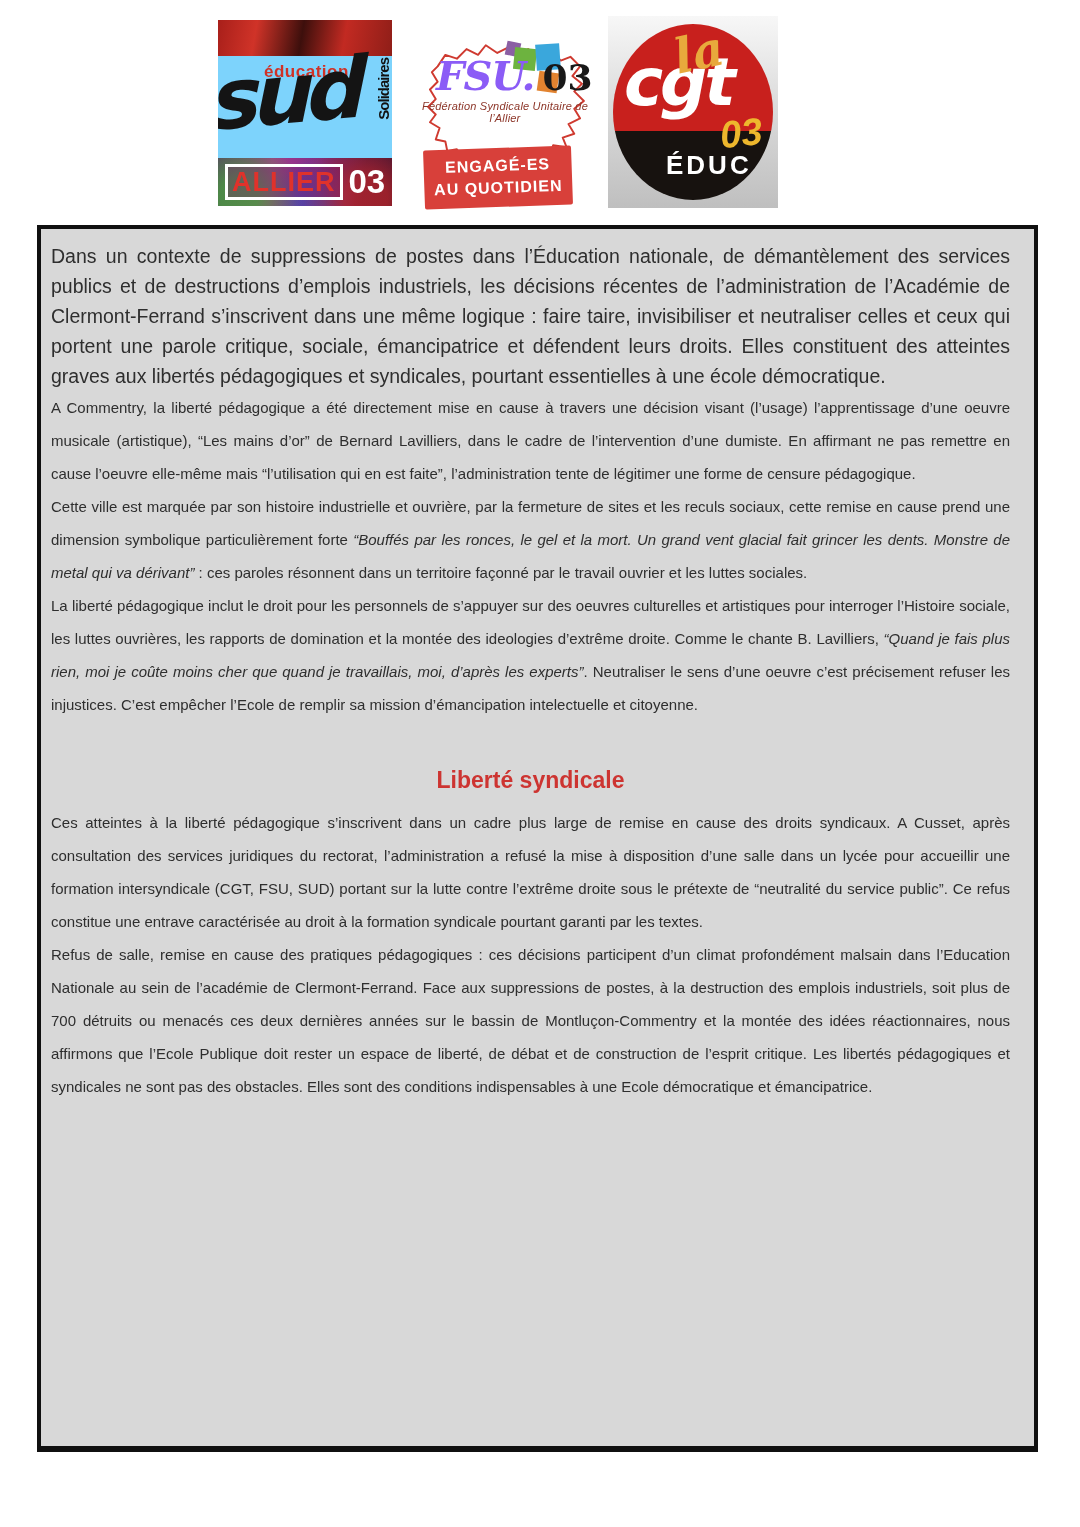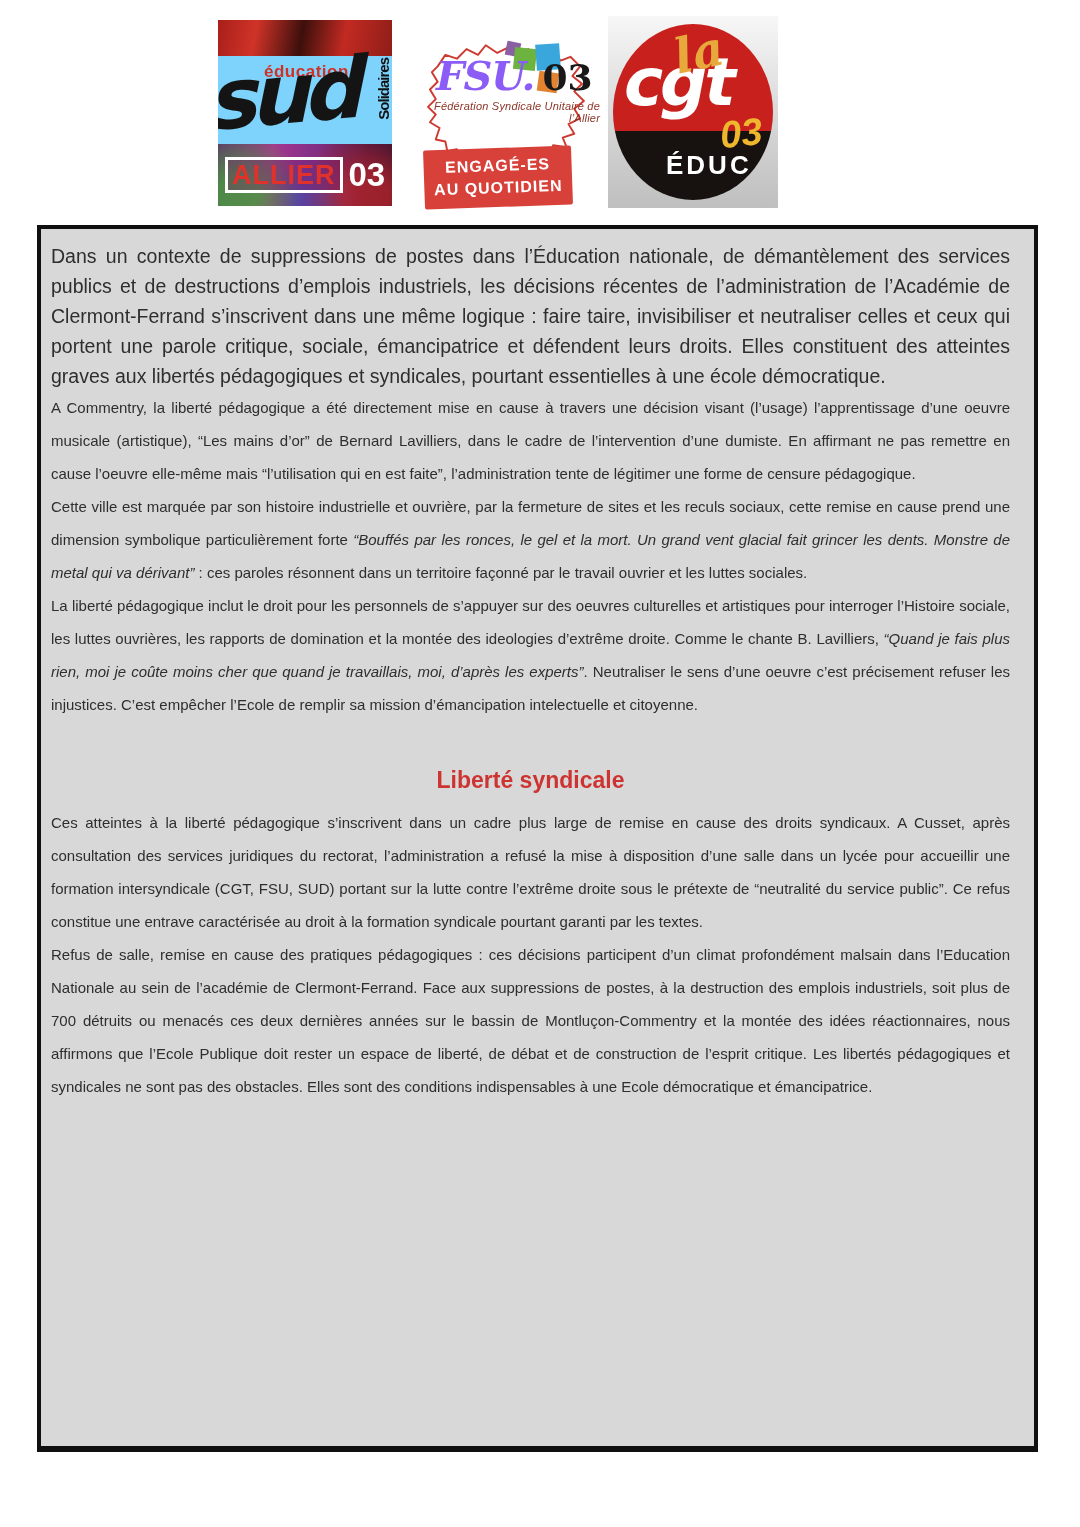--- a/index.html
+++ b/index.html
@@ -14,21 +14,21 @@
   
   .logo-sud{left:218px;top:20px;width:174px;height:186px;display:flex;flex-direction:column;}
   .sud-top{height:36px;background:linear-gradient(100deg,#a81f1a 0%,#d03328 22%,#3d0f0c 48%,#c22a22 72%,#8f1e18 100%);}
   .sud-mid{flex:1;background:#7dd3fc;position:relative;text-align:center;}
   .sud-edu{position:absolute;top:6px;left:46px;color:#d03126;font-weight:bold;font-size:17px;letter-spacing:0.5px;}
   .sud-name{position:absolute;top:-8px;left:-6px;font-size:84px;font-weight:bold;font-style:italic;
     letter-spacing:-7px;color:#141414;transform:rotate(-5deg) skewX(-6deg);line-height:1.1;
     font-family:"DejaVu Sans",sans-serif;}
   .sud-sol{position:absolute;right:0px;top:2px;writing-mode:vertical-rl;transform:rotate(180deg);
     font-weight:bold;font-size:15px;letter-spacing:-1px;color:#111;}
-  .sud-bottom{height:62px;position:relative;display:flex;align-items:center;
+  .sud-bottom{height:48px;position:relative;display:flex;align-items:center;
     background:
       radial-gradient(circle at 12% 80%,rgba(70,160,60,.8) 0 12%,transparent 40%),
       radial-gradient(circle at 85% 85%,rgba(200,40,40,.7) 0 14%,transparent 45%),
       radial-gradient(circle at 55% 90%,rgba(40,80,200,.6) 0 10%,transparent 40%),
       linear-gradient(100deg,#5e2d6e 0%,#a8368f 30%,#7e2f86 55%,#3c1440 82%,#29102e 100%);}
   .allier-box{border:3px solid #ffffff;padding:0 4px;margin-left:7px;color:#e0322b;font-weight:800;
     font-size:27px;letter-spacing:1px;line-height:30px;background:rgba(120,30,110,.35);}
   .allier-dept{color:#ffffff;font-weight:800;font-size:33px;margin-left:6px;}
 
   
@@ -37,21 +37,21 @@
   .fsu-line{position:absolute;top:28px;left:34px;white-space:nowrap;}
   .fsu-sq{position:absolute;z-index:0;}
   .sq-g{width:22px;height:22px;background:#6db33f;left:78px;top:-4px;transform:rotate(6deg);}
   .sq-b{width:24px;height:26px;background:#3aa7dc;left:100px;top:-8px;transform:rotate(-4deg);}
   .sq-o{width:20px;height:20px;background:#e28330;left:102px;top:20px;transform:rotate(8deg);}
   .sq-p{width:14px;height:14px;background:#8b5fa4;left:70px;top:-10px;transform:rotate(12deg);}
   .fsu-acronym{position:relative;z-index:2;font-family:"DejaVu Serif",serif;font-weight:bold;
     font-style:italic;font-size:40px;color:#8b5cf6;letter-spacing:-1px;}
   .fsu-dept{position:relative;z-index:2;font-family:"DejaVu Serif",serif;font-weight:bold;
     font-size:36px;color:#181818;margin-left:8px;font-style:normal;}
-  .fsu-sub{position:absolute;top:76px;left:8px;width:190px;z-index:2;text-align:right;
+  .fsu-sub{position:absolute;top:76px;left:8px;width:190px;z-index:2;text-align:center;
     font-size:11px;font-style:italic;color:#8c3528;letter-spacing:0.2px;}
   .fsu-banner{position:absolute;left:22px;top:124px;width:138px;background:#d8403a;color:#ffffff;
     font-weight:bold;text-align:center;transform:rotate(-2deg);padding:7px 5px;font-size:16px;
     line-height:1.4;letter-spacing:1px;border-radius:2px;z-index:3;}
 
   
   .logo-cgt{left:608px;top:16px;width:170px;height:192px;
     background:linear-gradient(180deg,#f7f7f7 0%,#dcdcdc 45%,#bfbfbf 100%);}
   .cgt-circle{position:absolute;left:5px;top:8px;width:160px;height:176px;border-radius:50%;
     background:linear-gradient(180deg,#c8201d 0%,#c8201d 61%,#17120f 61%,#17120f 100%);}

